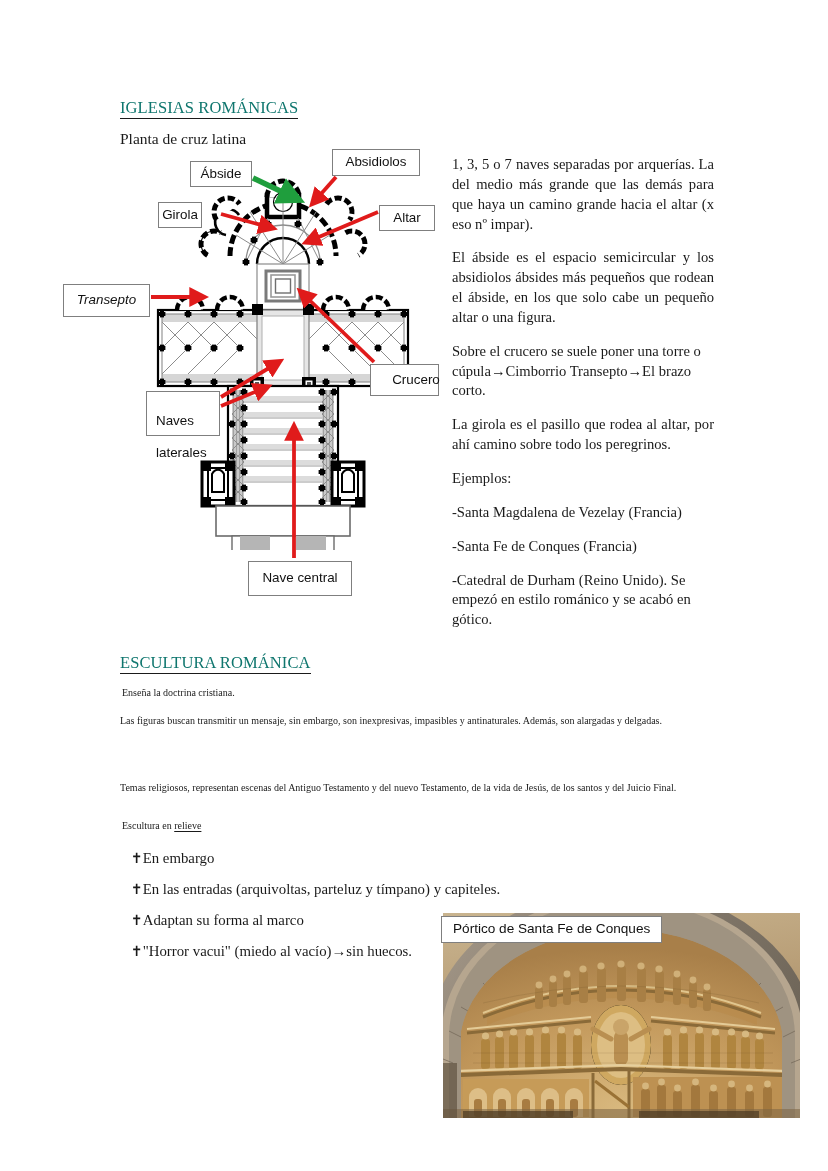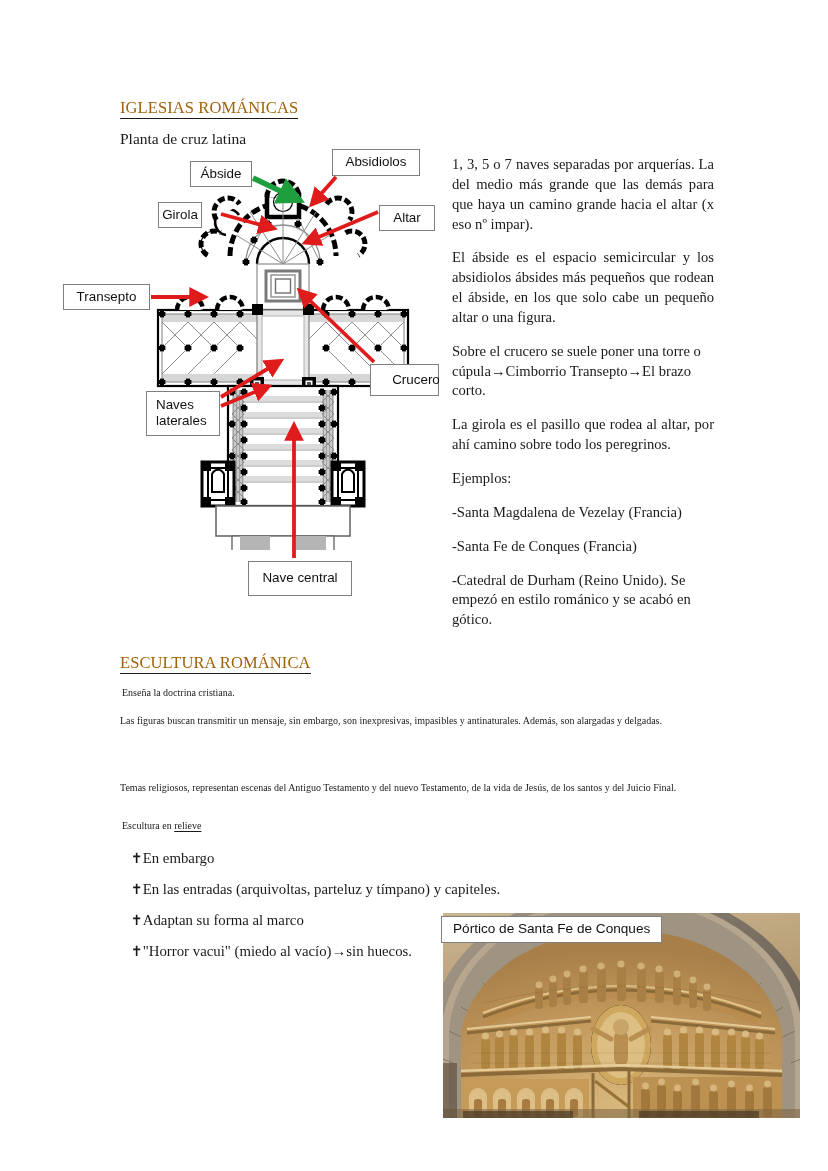--- a/index.html
+++ b/index.html
@@ -20,21 +20,21 @@
   .page {
     position: absolute;
     inset: 0;
   }
 
   
   .section-heading {
     position: absolute;
     font-size: 16.5px;
     letter-spacing: .1px;
-    color: #a16207;
+    color: #0f766e;
     white-space: nowrap;
   }
   .section-heading .ul {
     border-bottom: 1.3px solid #1a1a1a;
     padding-bottom: 1px;
   }
 
   .subheading {
     position: absolute;
     font-size: 15.5px;
@@ -98,21 +98,21 @@
     justify-content: center;
     box-sizing: border-box;
     line-height: 1.22;
     z-index: 30;
     padding: 2px 6px;
   }
   .callout.two-line {
     display: block;
     padding: 5px 9px;
   }
-  .callout.two-line span { display: block; }
+  .callout.two-line span { display: block; margin-top: 16px; }
 
   
   #plan-figure {
     position: absolute;
     left: 118px;
     top: 140px;
     width: 330px;
     height: 410px;
   }
   #plan-svg { display: block; }
@@ -441,21 +441,21 @@
   </div>
 
   <div class="callout" style="left:158px; top:202px; width:44px; height:26px;">
     <span>Girola</span>
   </div>
 
   <div class="callout" style="left:379px; top:205px; width:56px; height:26px;">
     <span>Altar</span>
   </div>
 
-  <div class="callout" style="left:63px; top:284px; width:87px; height:26px;">
+  <div class="callout" style="left:63px; top:284px; width:87px; height:33px;font-style:italic;">
     <span>Transepto</span>
   </div>
 
   <div class="callout" style="left:370px; top:364px; width:69px; height:32px;padding-left:29px;">
     <span>Crucero</span>
   </div>
 
   <div class="callout two-line" style="left:146px; top:391px; width:74px; height:45px;">
     <span>Naves</span>
     <span>laterales</span>

